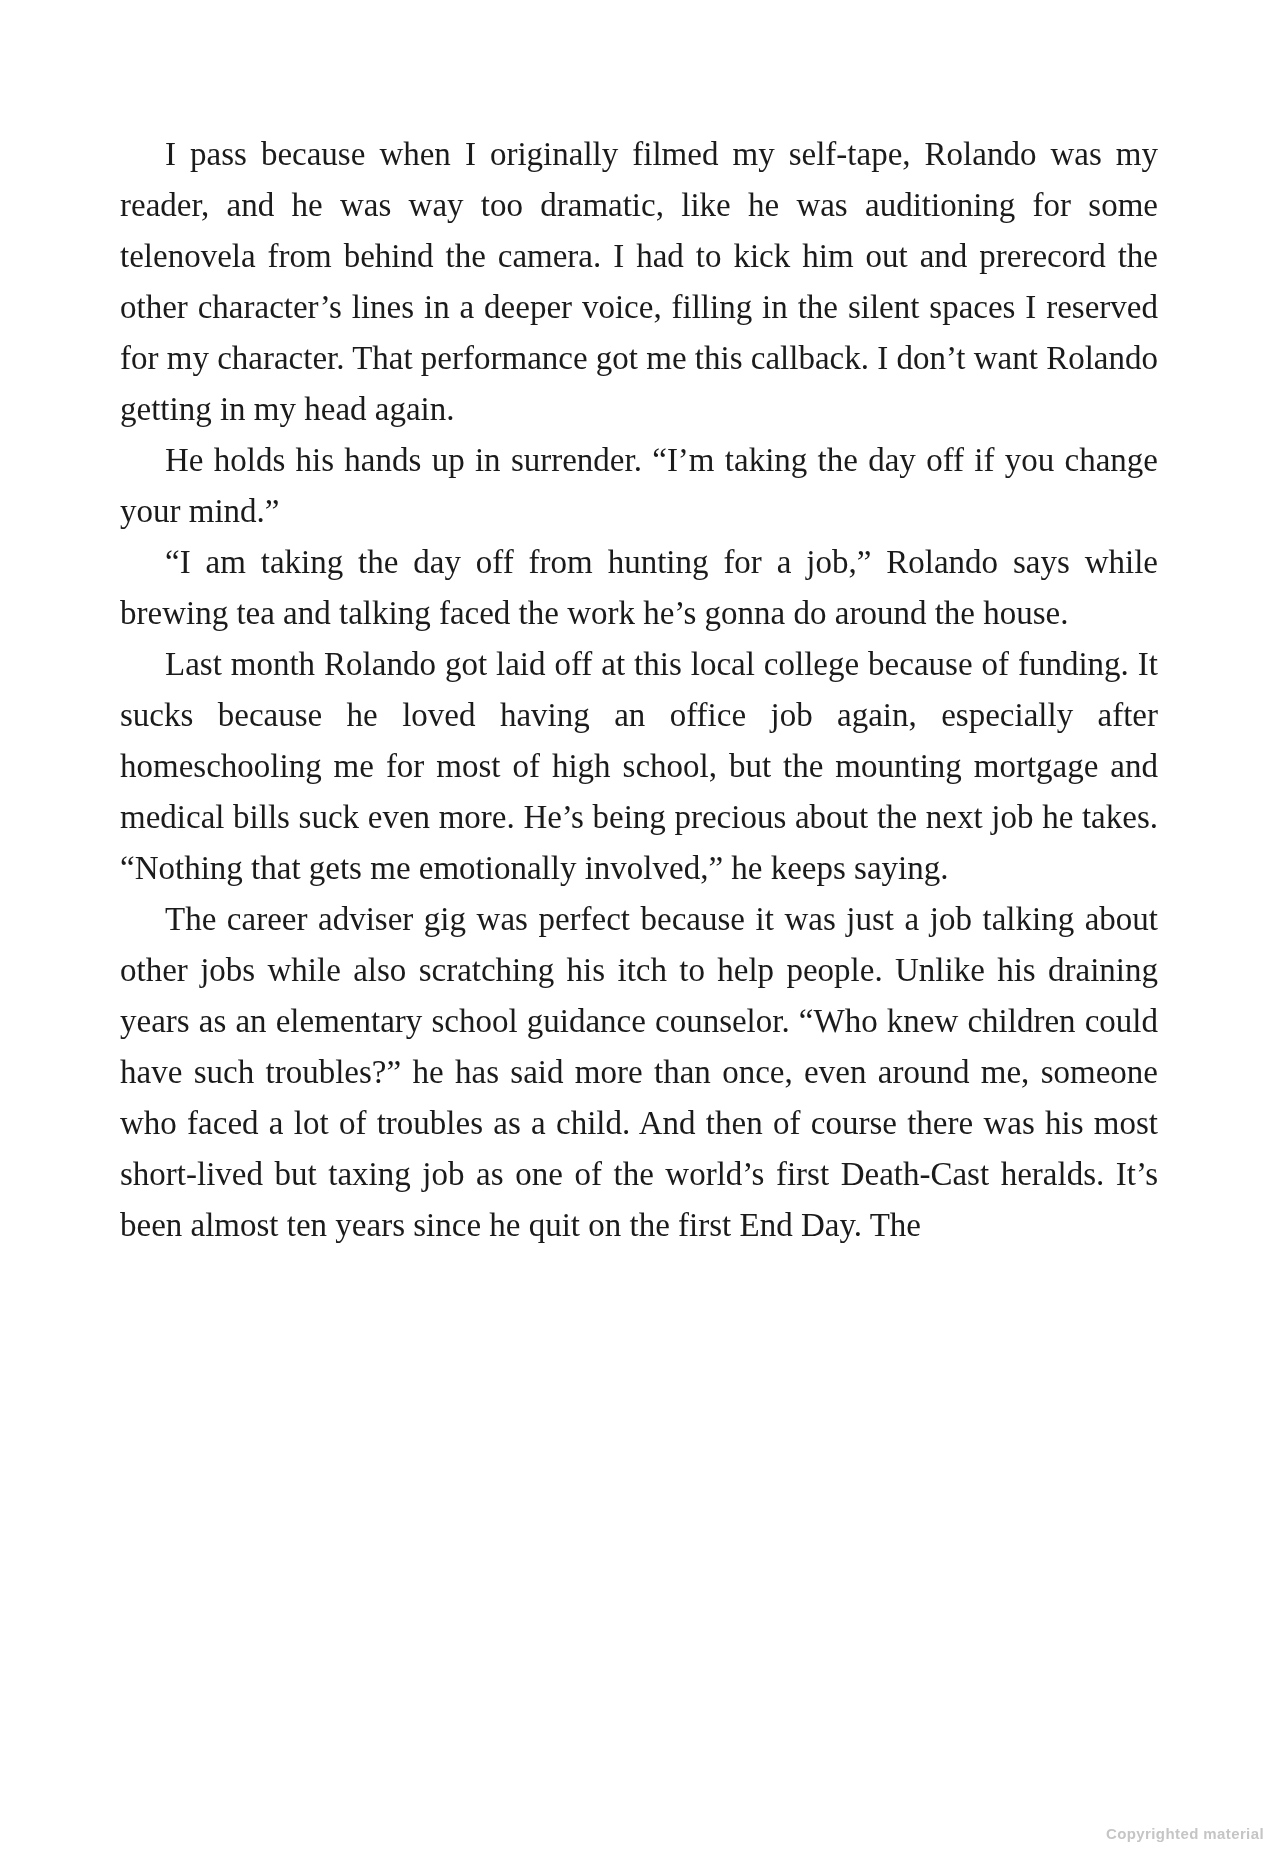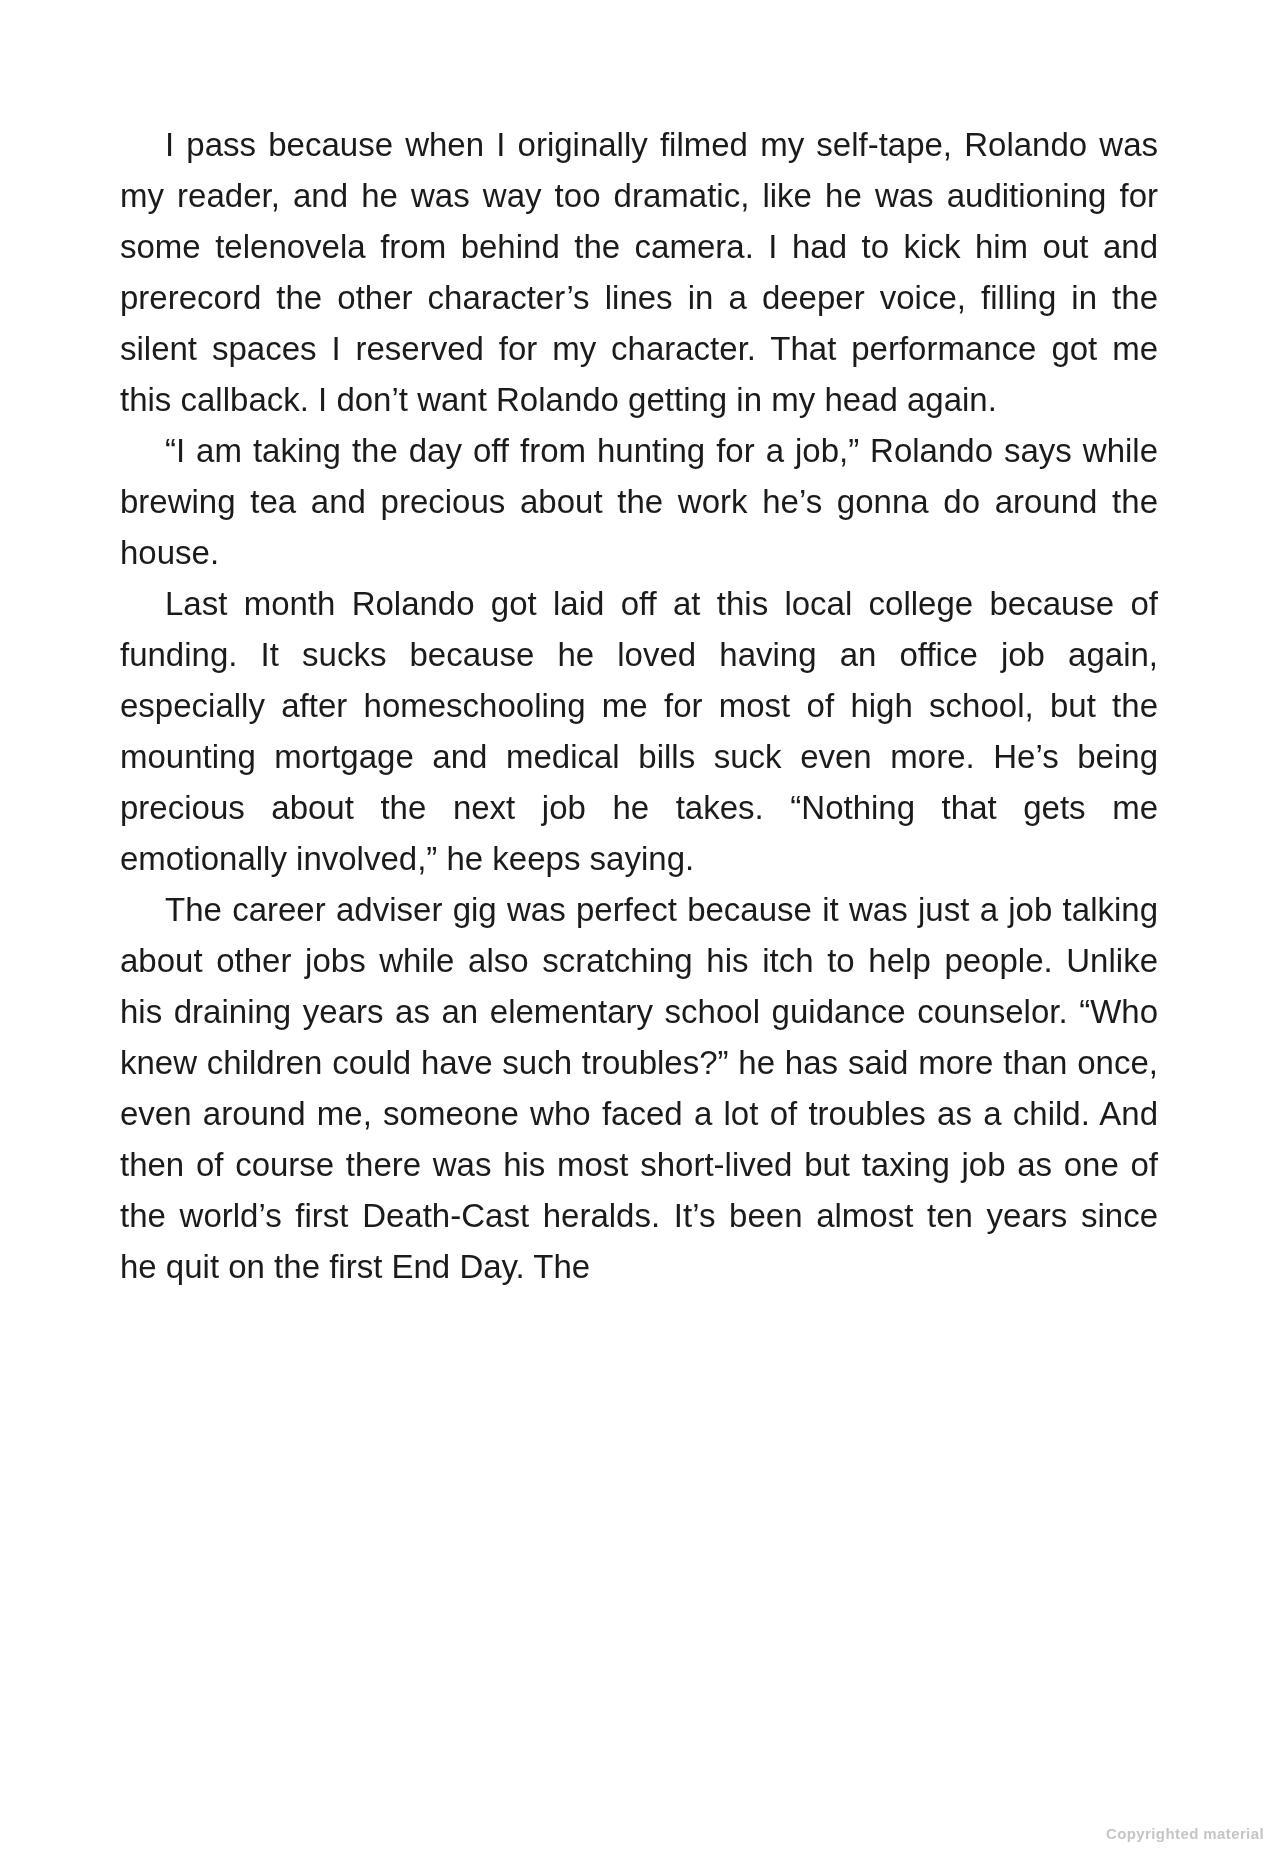--- a/index.html
+++ b/index.html
@@ -9,23 +9,23 @@
   .page {
     position: relative;
     width: 1280px;
     height: 1855px;
     background: #ffffff;
     overflow: hidden;
   }
   .text-block {
     position: absolute;
     left: 120px;
-    top: 119px;
+    top: 129px;
     width: 1038px;
-    font-family: Liberation Sans, sans-serif;
+    font-family: Liberation Serif, serif;
     font-size: 33px;
     line-height: 51px;
     color: #1b1b1b;
     text-align: justify;
     text-rendering: optimizeLegibility;
   }
   .text-block p {
     margin: 0;
     padding: 0;
     text-indent: 45px;
@@ -39,18 +39,19 @@
     letter-spacing: 0.4px;
     color: #c5c5c5;
   }
 </style>
 </head>
 <body>
 
 <div class="page" style="background: rgb(255, 255, 255);">
   <div class="text-block" style="color: rgb(27, 27, 27);">
       <p>I pass because when I originally filmed my self-tape, Rolando was my reader, and he was way too dramatic, like he was auditioning for some telenovela from behind the camera. I had to kick him out and prerecord the other character’s lines in a deeper voice, filling in the silent spaces I reserved for my character. That performance got me this callback. I don’t want Rolando getting in my head again.</p>
-      <p>“I am taking the day off from hunting for a job,” Rolando says while brewing tea and precious about the work he’s gonna do around the house.</p>
+      <p>He holds his hands up in surrender. “I’m taking the day off if you change your mind.”</p>
+      <p>“I am taking the day off from hunting for a job,” Rolando says while brewing tea and talking faced the work he’s gonna do around the house.</p>
       <p>Last month Rolando got laid off at this local college because of funding. It sucks because he loved having an office job again, especially after homeschooling me for most of high school, but the mounting mortgage and medical bills suck even more. He’s being precious about the next job he takes. “Nothing that gets me emotionally involved,” he keeps saying.</p>
       <p>The career adviser gig was perfect because it was just a job talking about other jobs while also scratching his itch to help people. Unlike his draining years as an elementary school guidance counselor. “Who knew children could have such troubles?” he has said more than once, even around me, someone who faced a lot of troubles as a child. And then of course there was his most short-lived but taxing job as one of the world’s first Death-Cast heralds. It’s been almost ten years since he quit on the first End Day. The</p>
     </div>
   <div class="watermark" style="color: rgb(197, 197, 197); font-weight: bold;">Copyrighted material</div>
 </div>
 
 </body></html>

